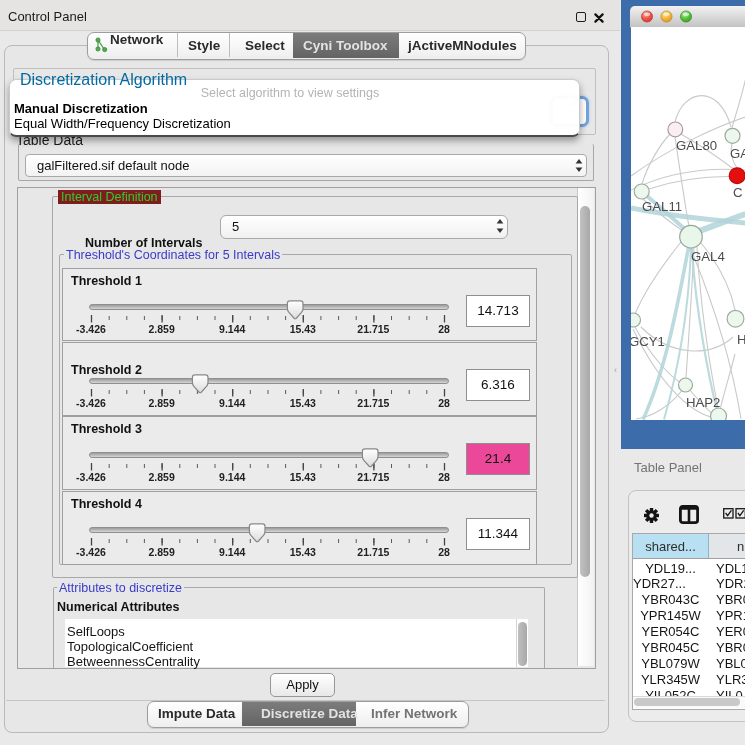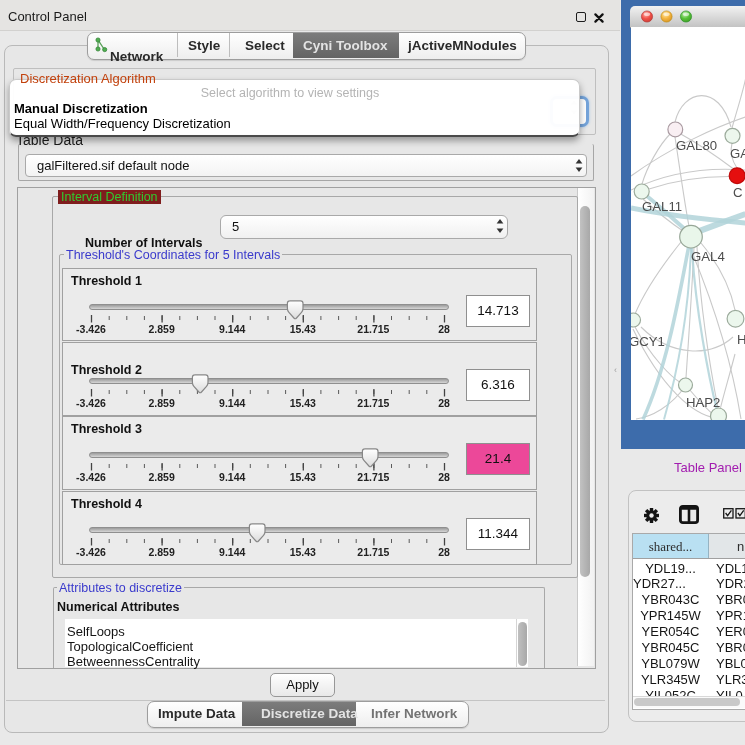--- a/index.html
+++ b/index.html
@@ -29,21 +29,21 @@
 <div class="abs" style="left:87px;top:32px;width:437px;height:26px;background:linear-gradient(#ffffff,#eeeeee);border:1px solid #9d9d9d;border-radius:7px;box-shadow:0 1px 1px rgba(0,0,0,0.12);"></div>
 <div class="abs" style="left:177px;top:33px;width:1px;height:24px;background:#bdbdbd;"></div>
 <div class="abs" style="left:229px;top:33px;width:1px;height:24px;background:#bdbdbd;"></div>
 <div class="abs" style="left:293px;top:32.5px;width:106px;height:25px;background:linear-gradient(#7c7c7c,#646464);"></div>
 <svg class="abs" style="left:95px;top:37px;" width="13" height="16" viewBox="0 0 13 16">
   <path d="M3,4.5 L3,11 M3.8,4.2 L9,12" stroke="#58a058" stroke-width="1.3" fill="none"></path>
   <circle cx="3" cy="3" r="2.1" fill="#4fae4f" stroke="#2e7d32" stroke-width="0.7"></circle>
   <circle cx="3" cy="12" r="2.1" fill="#4fae4f" stroke="#2e7d32" stroke-width="0.7"></circle>
   <circle cx="9.7" cy="12.6" r="2.1" fill="#4fae4f" stroke="#2e7d32" stroke-width="0.7"></circle>
 </svg>
-<div class="abs" style="left:110px;top:49px;font-size:13.5px;font-weight:bold;color:#2a2a2a;">Network</div>
+<div class="abs" style="left:110px;top:32px;font-size:13.5px;font-weight:bold;color:#2a2a2a;">Network</div>
 <div class="abs" style="left:188px;top:38px;font-size:13.5px;font-weight:bold;color:#2a2a2a;">Style</div>
 <div class="abs" style="left:245px;top:38px;font-size:13.5px;font-weight:bold;color:#2a2a2a;">Select</div>
 <div class="abs" style="left:303px;top:38px;font-size:13.5px;font-weight:bold;color:#e3e3e3;">Cyni Toolbox</div>
 <div class="abs" style="left:408px;top:38px;font-size:13.5px;font-weight:bold;color:#2a2a2a;">jActiveMNodules</div>
 
 <div class="grpborder" style="left:13px;top:68px;width:581px;height:65px;border-color:#bfbfbf;"></div>
 
 <div class="abs" style="left:550px;top:96px;width:33px;height:25px;background:#fff;border:3px solid #74a3d9;border-radius:7px;box-shadow:0 0 3px #9cc0e8;"></div>
 <svg class="abs" style="left:570px;top:100px;" width="8" height="15" viewBox="0 0 8 15">
   <path d="M4,0 L7.2,4.5 L0.8,4.5 Z" fill="#bdbdbd"></path>
@@ -283,21 +283,21 @@
 <div class="abs" style="left:270px;top:673px;width:63px;height:22px;background:linear-gradient(#ffffff,#e8e8e8);border:1px solid #979797;border-radius:5px;text-align:center;font-size:13px;color:#111;line-height:21px;">Apply</div>
 
 <div class="abs" style="left:147px;top:701px;width:320px;height:25px;background:linear-gradient(#ffffff,#eeeeee);border:1px solid #9d9d9d;border-radius:7px;box-shadow:0 1px 1px rgba(0,0,0,0.12);"></div>
 <div class="abs" style="left:242px;top:701.5px;width:114px;height:24px;background:linear-gradient(#7c7c7c,#646464);"></div>
 <div class="abs" style="left:158px;top:706px;font-size:13.5px;font-weight:bold;color:#2a2a2a;">Impute Data</div>
 <div class="abs" style="left:251px;top:706px;font-size:13.5px;font-weight:bold;color:#e3e3e3;padding-left:10px;">Discretize Data</div>
 <div class="abs" style="left:371px;top:706px;font-size:13.5px;font-weight:bold;color:#737373;">Infer Network</div>
 <div class="abs" style="left:242px;top:701px;width:320px;"></div>
 
 <div class="abs" style="left:9px;top:79px;width:569px;height:55px;background:rgba(255,255,255,0.97);border:1px solid #cacaca;border-bottom:2px solid #4a4a4a;border-radius:7px;box-shadow:0 4px 7px rgba(0,0,0,0.35);z-index:30;"></div>
-<div class="abs" style="left:20px;top:71px;font-size:13px;color:#c2410c;z-index:31;">Discretization Algorithm</div>
+<div class="abs" style="left:20px;top:71px;font-size:16px;color:#0369a1;z-index:31;">Discretization Algorithm</div>
 <div class="abs" style="left:0;top:86px;width:580px;text-align:center;font-size:12.5px;color:#b4b4b4;z-index:31;">Select algorithm to view settings</div>
 <div class="abs" style="left:14px;top:101px;font-size:13px;font-weight:bold;color:#000;z-index:31;">Manual Discretization</div>
 <div class="abs" style="left:14px;top:116px;font-size:13px;color:#000;z-index:31;">Equal Width/Frequency Discretization</div>
 
 <div class="abs" style="left:614px;top:365px;font-size:9px;color:#a0a0a0;">‹</div>
 
 <div class="abs" style="left:621px;top:0;width:124px;height:449px;background:#3d6cab;"></div>
 
 <div class="abs" style="left:630px;top:6px;width:115px;height:21px;background:linear-gradient(#f2f2f2,#c3c3c3);border-bottom:1px solid #8e8e8e;border-radius:5px 0 0 0;"></div>
 <svg class="abs" style="left:640px;top:10px;" width="60" height="13" viewBox="0 0 60 13">
@@ -377,21 +377,21 @@
 <text x="11" y="184">GAL11</text>
 <text x="60" y="234">GAL4</text>
 <text x="-2" y="319">GCY1</text>
 <text x="106" y="317">H</text>
 <text x="55" y="380">HAP2</text>
 </g>
 
 </svg>
 
 <div class="abs" style="left:621px;top:449px;width:124px;height:296px;background:#e9e9e9;"></div>
-<div class="abs" style="left:634px;top:460px;font-size:13px;color:#a21caf;margin-left:40px;">Table Panel</div>
+<div class="abs" style="left:634px;top:460px;font-size:13px;color:#737373;">Table Panel</div>
 <div class="abs" style="left:628px;top:490px;width:130px;height:230px;background:#ececec;border:1px solid #c2c2c2;border-radius:8px;"></div>
 
 <svg class="abs" style="left:644px;top:507.5px;" width="15" height="15" viewBox="-7.5 -7.5 15 15">
     <g fill="#141414">
       <rect x="-1.7" y="-7.6" width="3.4" height="3.4" transform="rotate(0)"></rect>
       <rect x="-1.7" y="-7.6" width="3.4" height="3.4" transform="rotate(45)"></rect>
       <rect x="-1.7" y="-7.6" width="3.4" height="3.4" transform="rotate(90)"></rect>
       <rect x="-1.7" y="-7.6" width="3.4" height="3.4" transform="rotate(135)"></rect>
       <rect x="-1.7" y="-7.6" width="3.4" height="3.4" transform="rotate(180)"></rect>
       <rect x="-1.7" y="-7.6" width="3.4" height="3.4" transform="rotate(225)"></rect>
@@ -410,21 +410,21 @@
   <rect x="0.7" y="0.7" width="9.3" height="9.3" fill="none" stroke="#161616" stroke-width="1.3"></rect>
   <path d="M2.6,5 L4.6,7.6 L8.4,2.4" stroke="#161616" stroke-width="1.3" fill="none"></path>
   <rect x="13" y="0.7" width="9.3" height="9.3" fill="none" stroke="#161616" stroke-width="1.3"></rect>
   <path d="M14.9,5 L16.9,7.6 L20.7,2.4" stroke="#161616" stroke-width="1.3" fill="none"></path>
 </svg>
 
 <div class="abs" style="left:632px;top:533px;width:113px;height:175px;background:#ffffff;border:1px solid #a9a9a9;border-right:none;"></div>
 <div class="abs" style="left:633px;top:534px;width:75px;height:24px;background:#b9e0f2;border-right:1px solid #96b3c2;"></div>
 <div class="abs" style="left:709px;top:534px;width:36px;height:24px;background:#e2e6e8;"></div>
 <div class="abs" style="left:633px;top:558px;width:112px;height:1px;background:#a0a0a0;"></div>
-<div class="abs" style="left:633px;top:539px;width:75px;text-align:center;font-size:13px;color:#2e2e2e;font-family:Liberation Serif, serif;">shared...</div>
+<div class="abs" style="left:633px;top:539px;width:75px;text-align:center;font-size:13px;color:#2e2e2e;">shared...</div>
 <div class="abs" style="left:737px;top:539px;font-size:13px;color:#2e2e2e;">n</div>
 <div class="abs" style="left:633px;top:560.5px;width:75px;text-align:center;font-size:13px;color:#161616;">YDL19...</div>
 <div class="abs" style="left:716px;top:560.5px;width:40px;font-size:13px;color:#161616;">YDL1</div>
 <div class="abs" style="left:633px;top:576.4px;width:75px;text-align:left;font-size:13px;color:#161616;">YDR27...</div>
 <div class="abs" style="left:716px;top:576.4px;width:40px;font-size:13px;color:#161616;">YDR2</div>
 <div class="abs" style="left:633px;top:592.3px;width:75px;text-align:center;font-size:13px;color:#161616;">YBR043C</div>
 <div class="abs" style="left:716px;top:592.3px;width:40px;font-size:13px;color:#161616;">YBR0</div>
 <div class="abs" style="left:633px;top:608.2px;width:75px;text-align:center;font-size:13px;color:#161616;">YPR145W</div>
 <div class="abs" style="left:716px;top:608.2px;width:40px;font-size:13px;color:#161616;">YPR1</div>
 <div class="abs" style="left:633px;top:624.1px;width:75px;text-align:center;font-size:13px;color:#161616;">YER054C</div>

